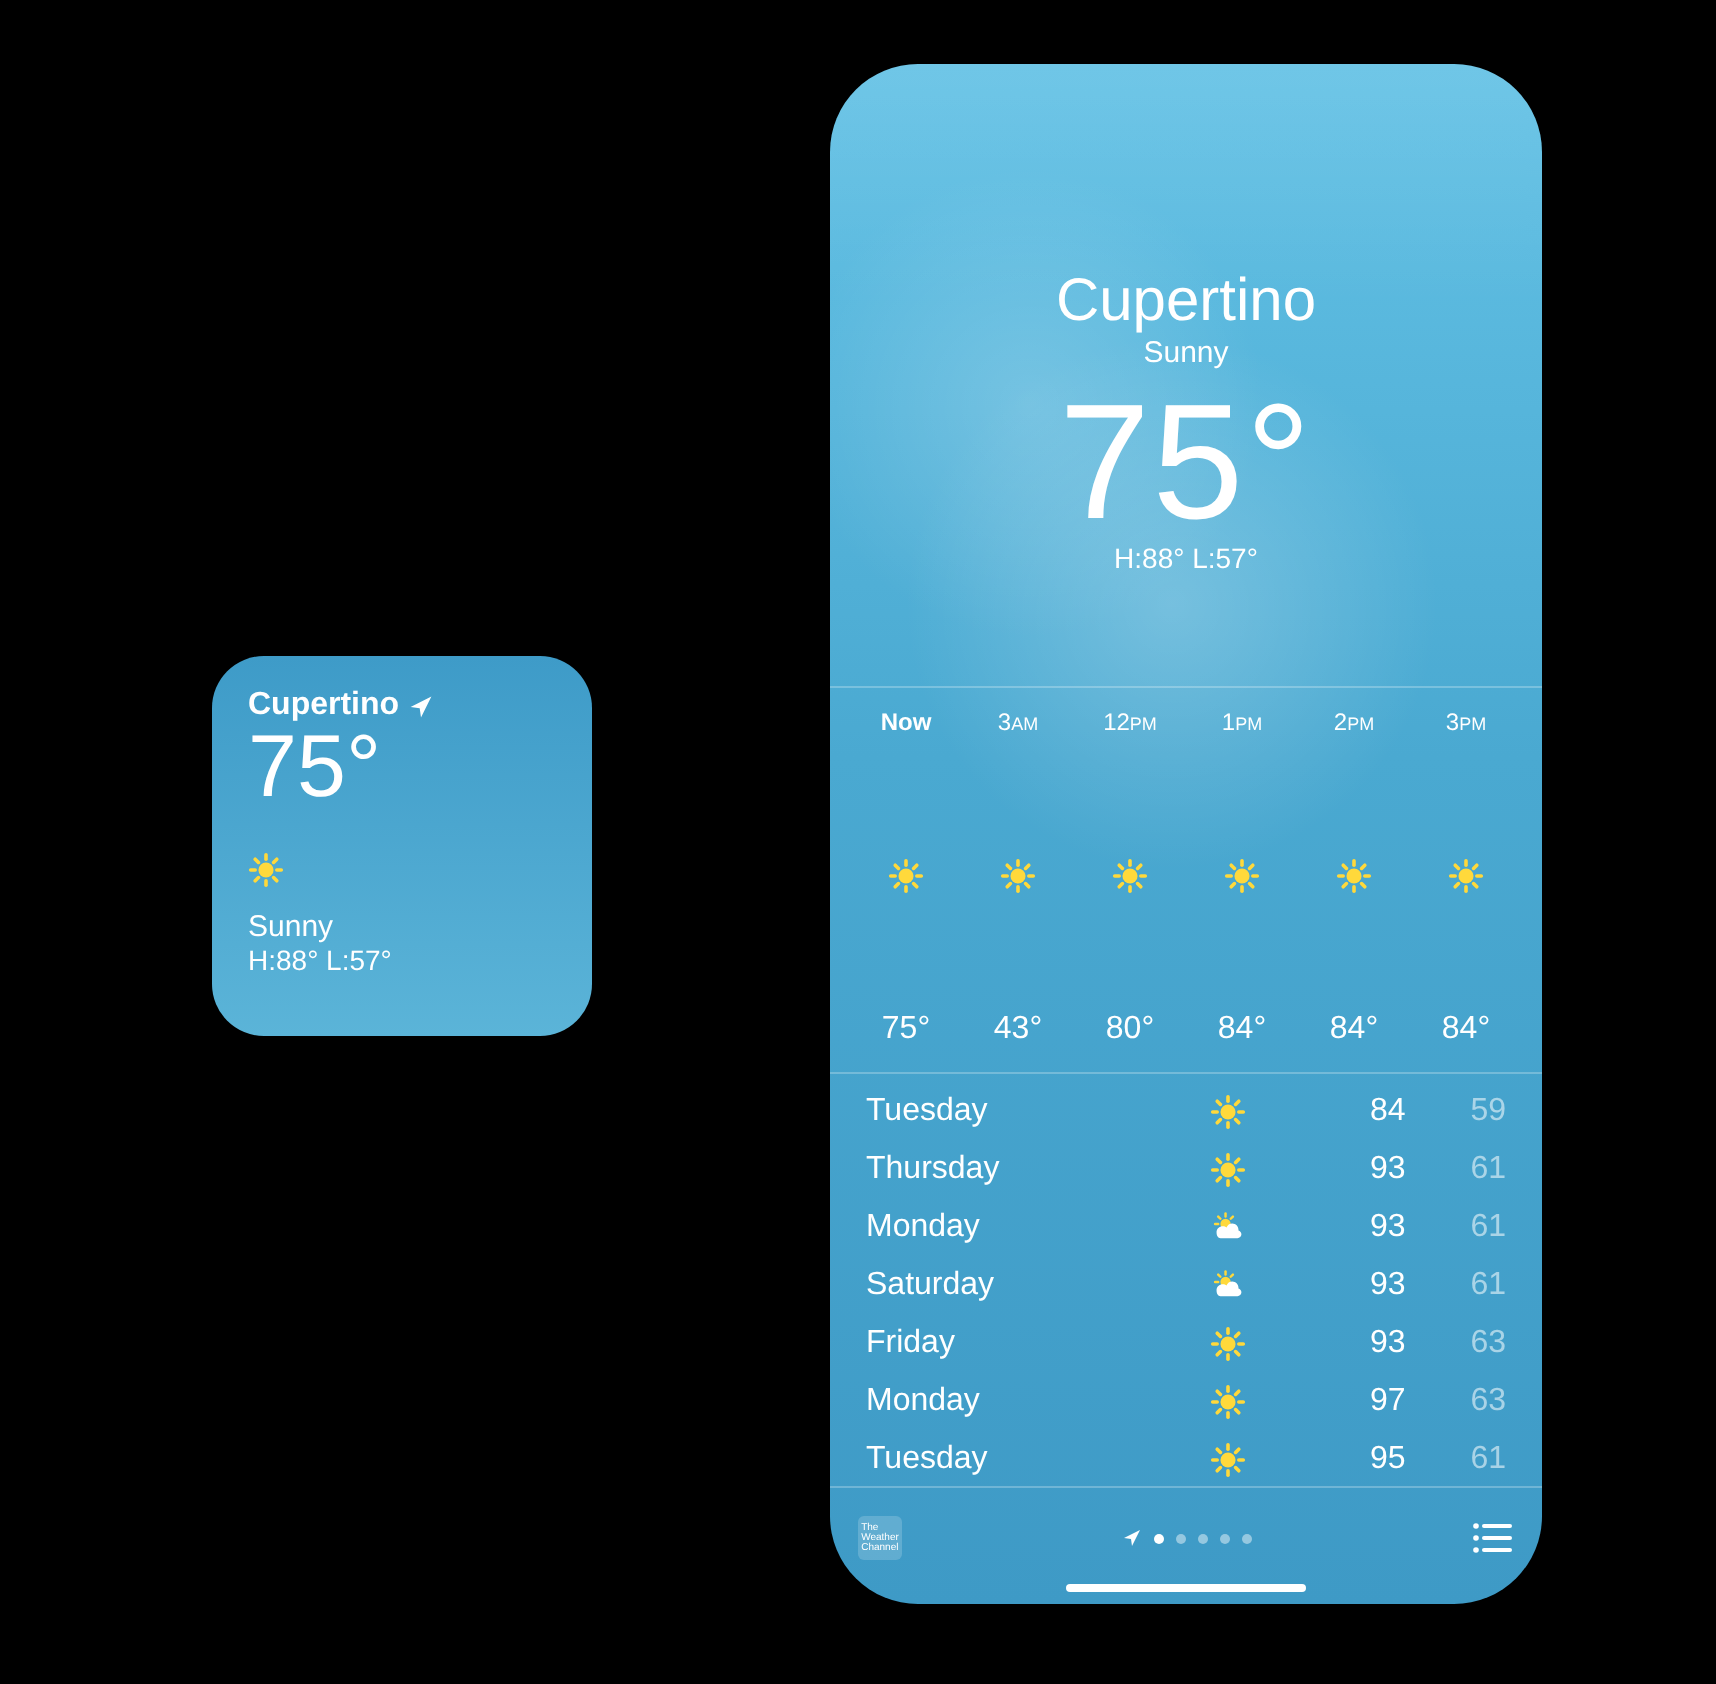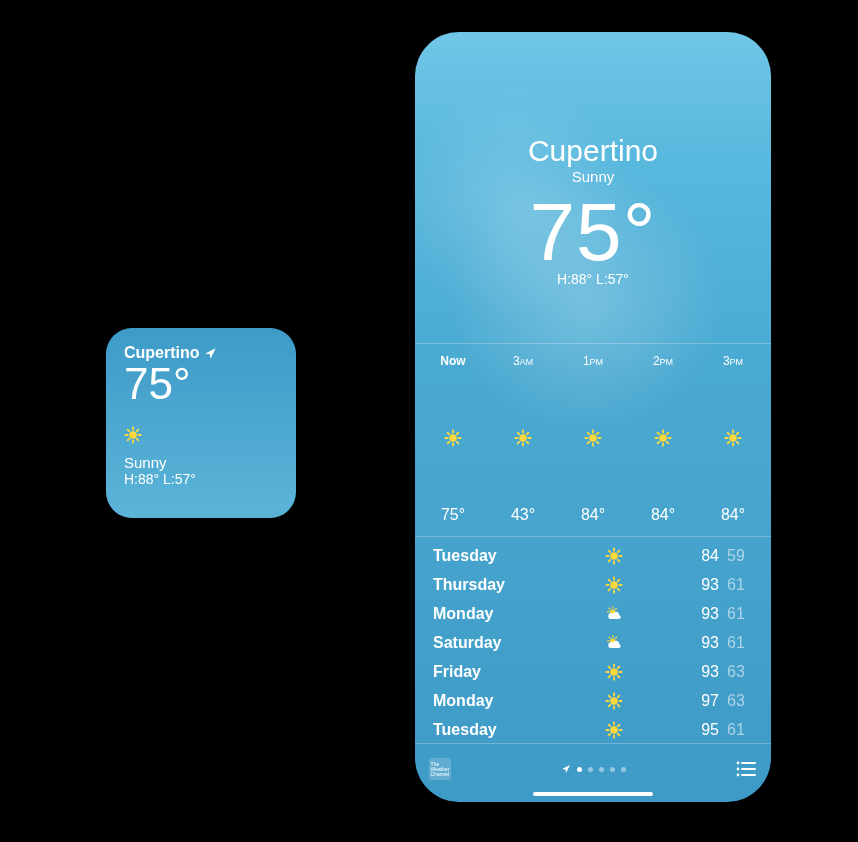--- a/index.html
+++ b/index.html
@@ -136,24 +136,24 @@
     padding: 4px 18px 0 18px;
     flex: 1;
     overflow: hidden;
   }
   .day-row {
     display: flex;
     align-items: center;
     height: 29px;
     font-size: 16px;
   }
-  .day-row .dname { flex: 0 0 110px; font-weight: 700; }
+  .day-row .dname { flex: 0 0 110px; font-weight: 400; }
   .day-row .dicon { flex: 1; display:flex; justify-content:center; }
-  .day-row .hi    { flex: 0 0 34px; text-align:right; }
-  .day-row .lo    { flex: 0 0 34px; text-align:center; color: rgba(255,255,255,0.55); }
+  .day-row .hi    { flex: 0 0 34px; }
+  .day-row .lo    { flex: 0 0 34px; text-align:right; color: rgba(255,255,255,0.55); }
 
   .bottom-bar {
     position: relative;
     height: 50px;
     border-top: 1px solid rgba(255,255,255,0.25);
     display: flex;
     align-items: center;
     justify-content: space-between;
     padding: 0 14px 8px 14px;
   }
@@ -269,20 +269,29 @@
       <div class="hour-col">
         <div class="lbl"><span>3</span><span class="ampm">AM</span></div>
         <div class="icn">
           <svg class="small-sun sun-svg" viewBox="0 0 20 20">
             <use href="#sun-shape"></use>
           </svg>
         </div>
         <div class="t">43°</div>
       </div>
       <div class="hour-col">
+        <div class="lbl"><span>12</span><span class="ampm">PM</span></div>
+        <div class="icn">
+          <svg class="small-sun sun-svg" viewBox="0 0 20 20">
+            <use href="#sun-shape"></use>
+          </svg>
+        </div>
+        <div class="t">80°</div>
+      </div>
+      <div class="hour-col">
         <div class="lbl"><span>1</span><span class="ampm">PM</span></div>
         <div class="icn">
           <svg class="small-sun sun-svg" viewBox="0 0 20 20">
             <use href="#sun-shape"></use>
           </svg>
         </div>
         <div class="t">84°</div>
       </div>
       <div class="hour-col">
         <div class="lbl"><span>2</span><span class="ampm">PM</span></div>

